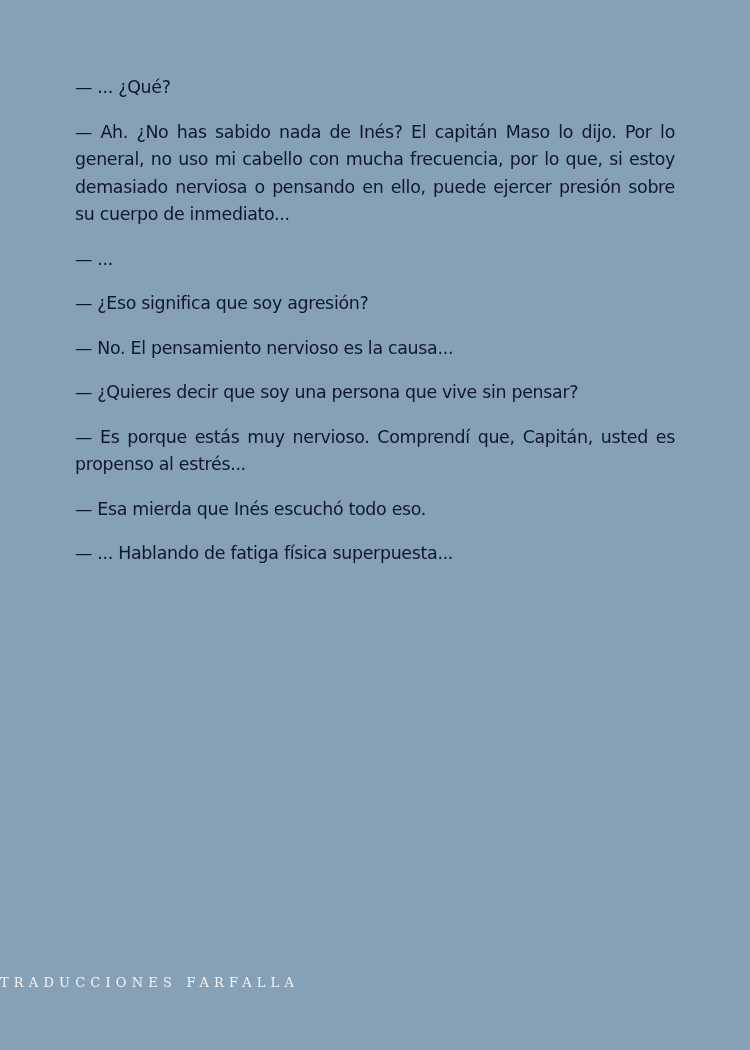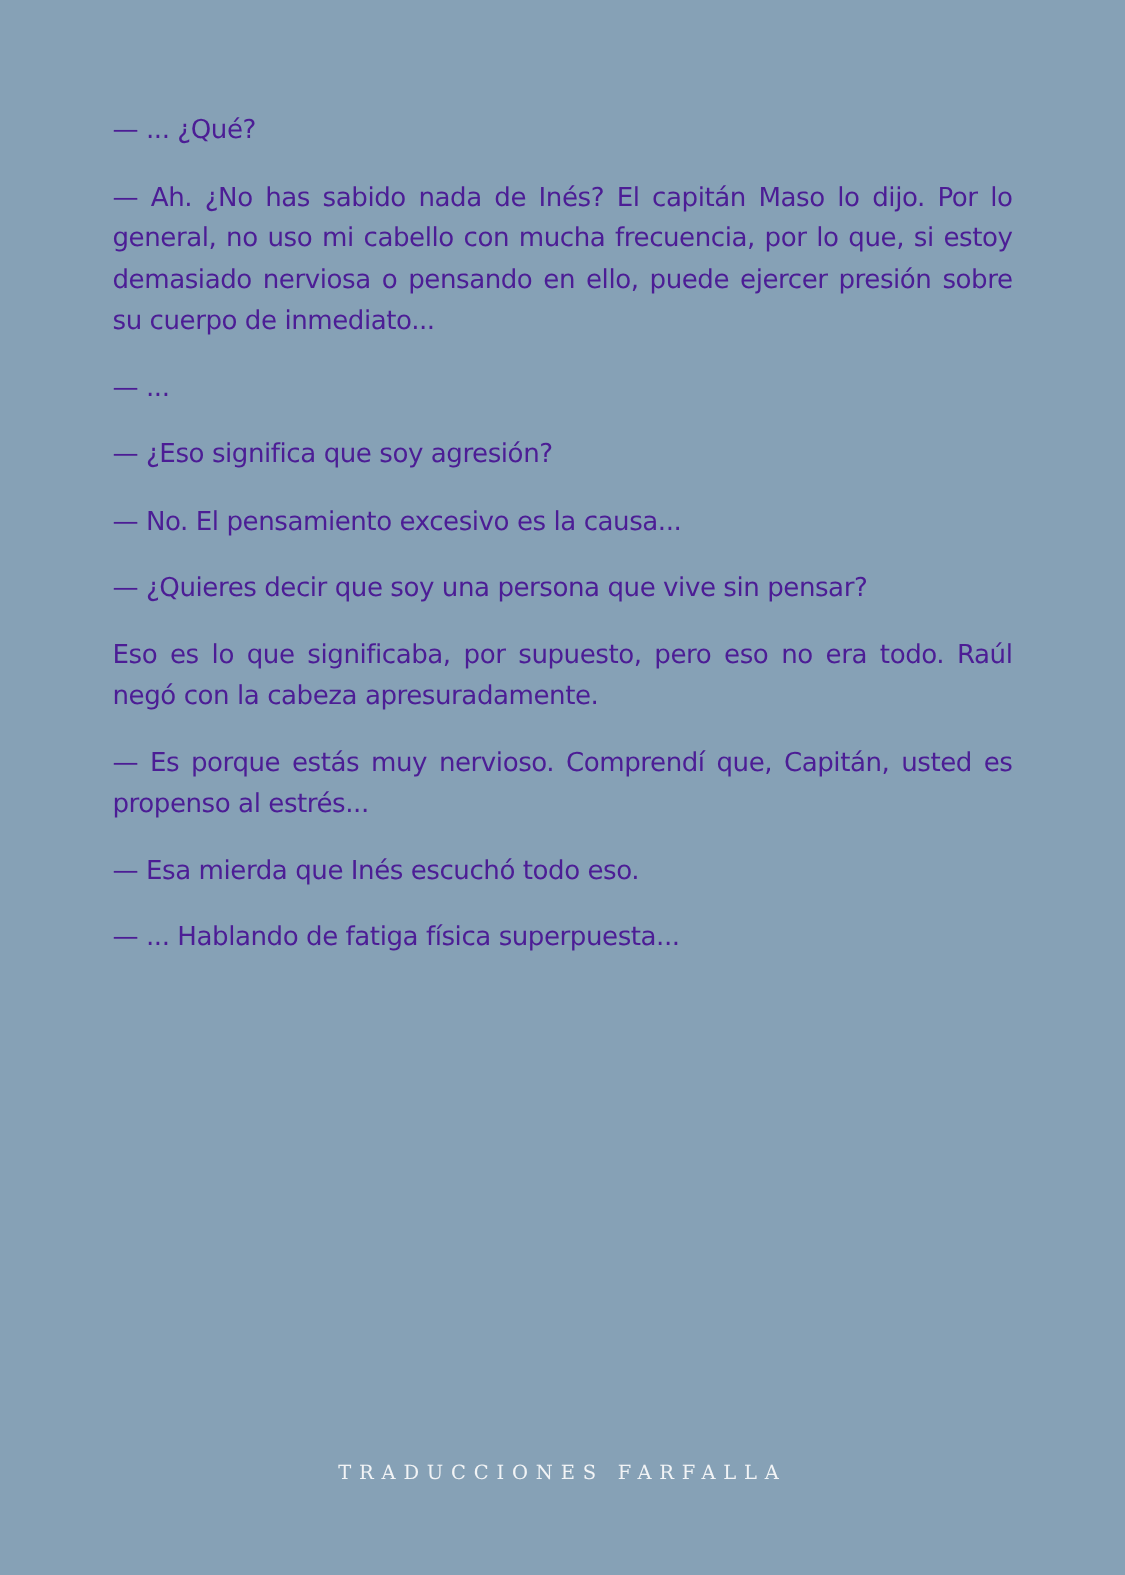--- a/index.html
+++ b/index.html
@@ -14,48 +14,46 @@
       overflow: hidden;
     }
     .page {
       position: absolute;
       left: 75px;
       top: 74px;
       width: 600px;
       font-family: "DejaVu Sans", sans-serif;
       font-size: 17.4px;
       line-height: 27.5px;
-      color: #4c1d95;
+      color: #0f172a;
       letter-spacing: -0.3px;
     }
     .para {
       margin: 0 0 17px 0;
       text-align: justify;
     }
     .footer {
       position: absolute;
       left: 0;
       width: 750px;
       top: 975px;
-      text-align: center;
       font-family: "DejaVu Serif", serif;
       font-size: 13px;
       letter-spacing: 5.2px;
       color: #f2f4f6;
     }
   </style>
 </head>
 <body>
 
 <div class="page">
   <p class="para">— ... ¿Qué?</p>
   <p class="para">— Ah. ¿No has sabido nada de Inés? El capitán Maso lo dijo. Por lo general, no uso mi cabello con mucha frecuencia, por lo que, si estoy demasiado nerviosa o pensando en ello, puede ejercer presión sobre su cuerpo de inmediato...</p>
   <p class="para">— ...</p>
   <p class="para">— ¿Eso significa que soy agresión?</p>
-  <p class="para">— No. El pensamiento excesivo es la causa...</p>
+  <p class="para">— No. El pensamiento nervioso es la causa...</p>
   <p class="para">— ¿Quieres decir que soy una persona que vive sin pensar?</p>
-  <p class="para">Eso es lo que significaba, por supuesto, pero eso no era todo. Raúl negó con la cabeza apresuradamente.</p>
   <p class="para">— Es porque estás muy nervioso. Comprendí que, Capitán, usted es propenso al estrés...</p>
   <p class="para">— Esa mierda que Inés escuchó todo eso.</p>
   <p class="para">— ... Hablando de fatiga física superpuesta...</p>
 </div>
 
 <div class="footer">TRADUCCIONES FARFALLA</div>
 
 </body></html>

